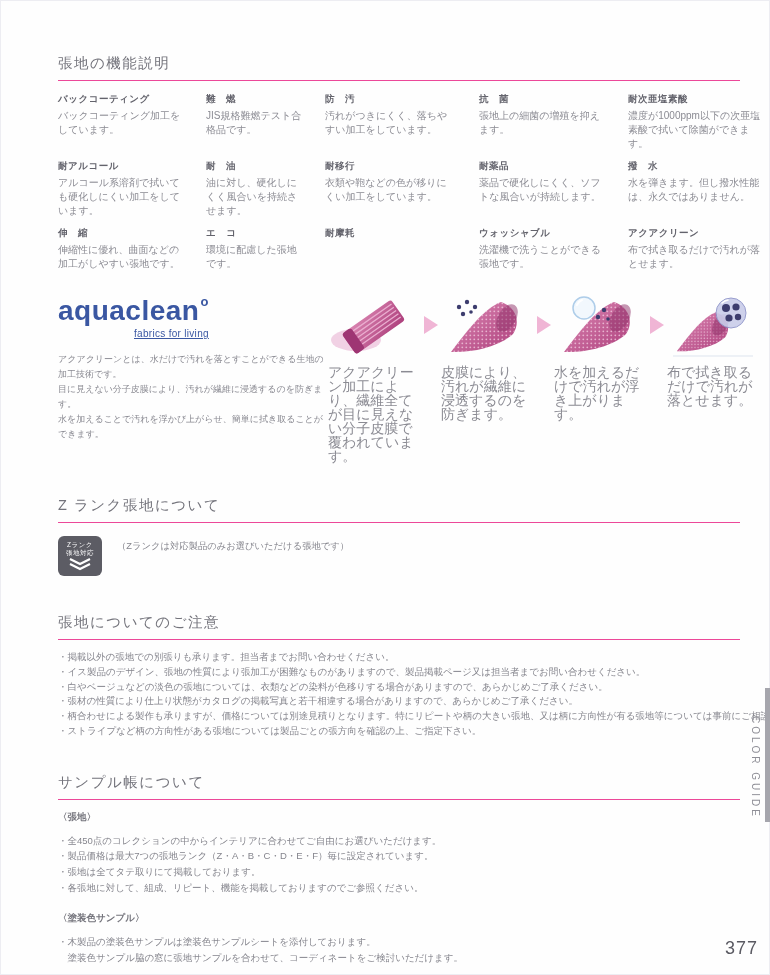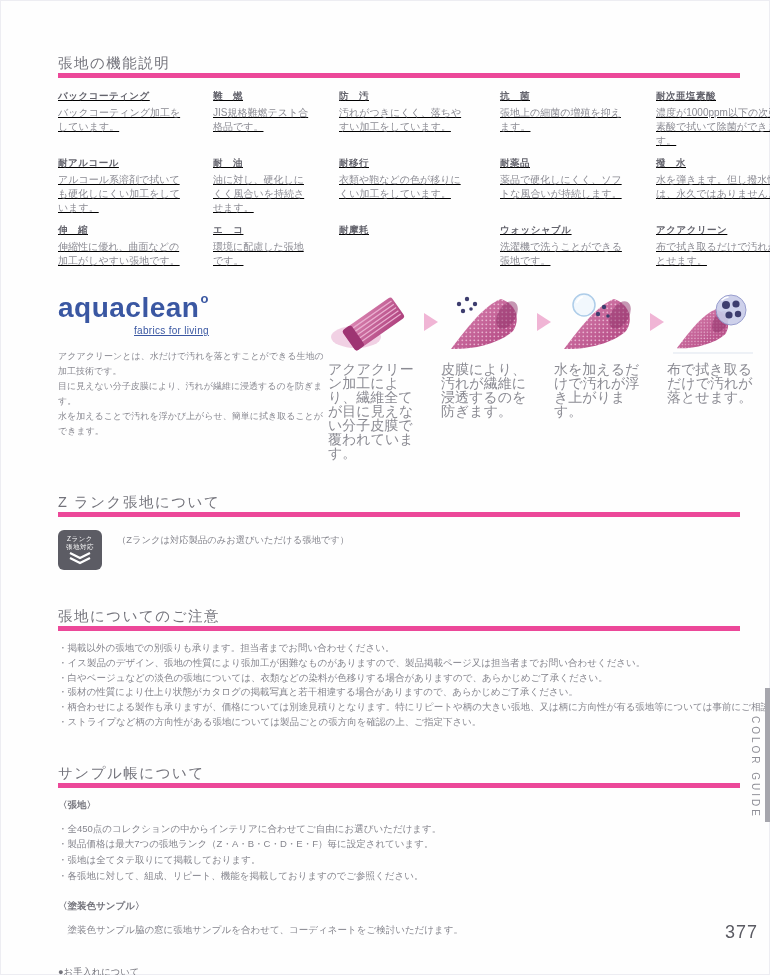--- a/index.html
+++ b/index.html
@@ -7,28 +7,28 @@
     width:770px;height:975px;overflow:hidden;background:#fdfdfe;
     font-family:"Liberation Sans","DejaVu Sans",sans-serif;
     -webkit-font-smoothing:antialiased;
   }
   .page{position:relative;width:770px;height:975px;background:#fefefe;
     box-shadow:inset 0 0 0 1px #ededf2;}
   .content{position:absolute;left:58px;top:0;width:682px;}
 
   .section-title{
     font-size:14.5px;font-weight:400;color:#73737b;letter-spacing:1.5px;
-    border-bottom:5px solid #ec4899;margin:0;
+    padding-bottom:7px;border-bottom:1px solid #ec4899;margin:0;
   }
   .mt-first{margin-top:54px;}
 
   
   .feat-grid{
     display:grid;grid-template-columns:139px 110px 145px 140px 148px;
-    margin-top:12px;column-gap:16px;text-decoration:underline;
+    margin-top:12px;column-gap:9px;
   }
   .feat{padding-right:14px;padding-bottom:9px;}
   .feat-name{font-size:9.5px;font-weight:bold;color:#63636c;margin-bottom:3px;letter-spacing:.5px;}
   .feat-desc{font-size:10px;line-height:14px;color:#8b8b93;}
 
   
   .aqua-row{display:flex;margin-top:14px;}
   .aqua-left{width:270px;flex:none;}
   .aqua-logo{font-size:28px;color:#3a57a2;letter-spacing:.5px;font-weight:700;}
   .aqua-logo .mark{font-size:13px;vertical-align:14px;margin-left:1px;}
@@ -59,21 +59,21 @@
   .mt-z{margin-top:33px;}
   .mt-notes{margin-top:37px;}
   .mt-sample{margin-top:34px;}
 
   
   .side-label{
     position:absolute;right:9px;top:716px;writing-mode:vertical-rl;
     font-size:10px;letter-spacing:3px;color:#8f8f97;
   }
   .side-tab{position:absolute;right:0;top:688px;width:5px;height:134px;background:#a6a6ad;}
-  .page-num{position:absolute;right:12px;bottom:32px;font-size:18px;color:#5a5a62;letter-spacing:1px;}
+  .page-num{position:absolute;right:12px;bottom:16px;font-size:18px;color:#5a5a62;letter-spacing:1px;}
 </style>
 </head>
 <body>
 
 <div class="page">
   <div class="content">
 
     <h1 class="section-title mt-first">張地の機能説明</h1>
     <div class="feat-grid">
       <div class="feat">
@@ -253,20 +253,21 @@
     <h1 class="section-title mt-sample">サンプル帳について</h1>
     <div class="sub-head">〈張地〉</div>
     <div class="sample-list">
       <div>・全450点のコレクションの中からインテリアに合わせてご自由にお選びいただけます。</div>
       <div>・製品価格は最大7つの張地ランク（Z・A・B・C・D・E・F）毎に設定されています。</div>
       <div>・張地は全てタテ取りにて掲載しております。</div>
       <div>・各張地に対して、組成、リピート、機能を掲載しておりますのでご参照ください。</div>
     </div>
     <div class="sub-head" style="margin-top:17px;">〈塗装色サンプル〉</div>
     <div class="sample-list">
+      <div>・木製品の塗装色サンプルは塗装色サンプルシートを添付しております。</div>
       <div>　塗装色サンプル脇の窓に張地サンプルを合わせて、コーディネートをご検討いただけます。</div>
     </div>
 
     <div class="care">
       <div class="hd">●お手入れについて</div>
       <div>・ビニールレザー製品のお手入れ</div>
 
     </div>
 
   </div>

